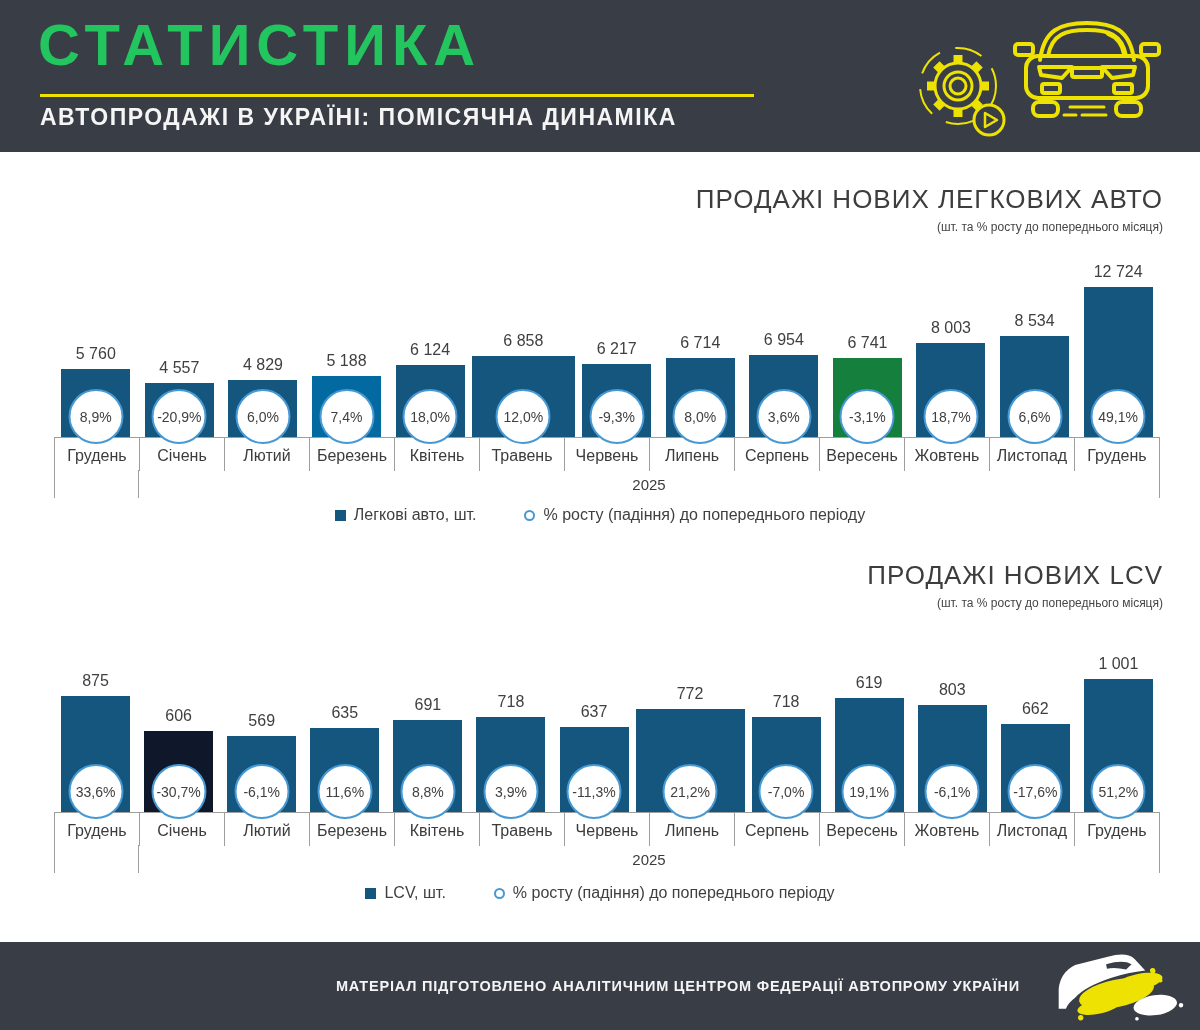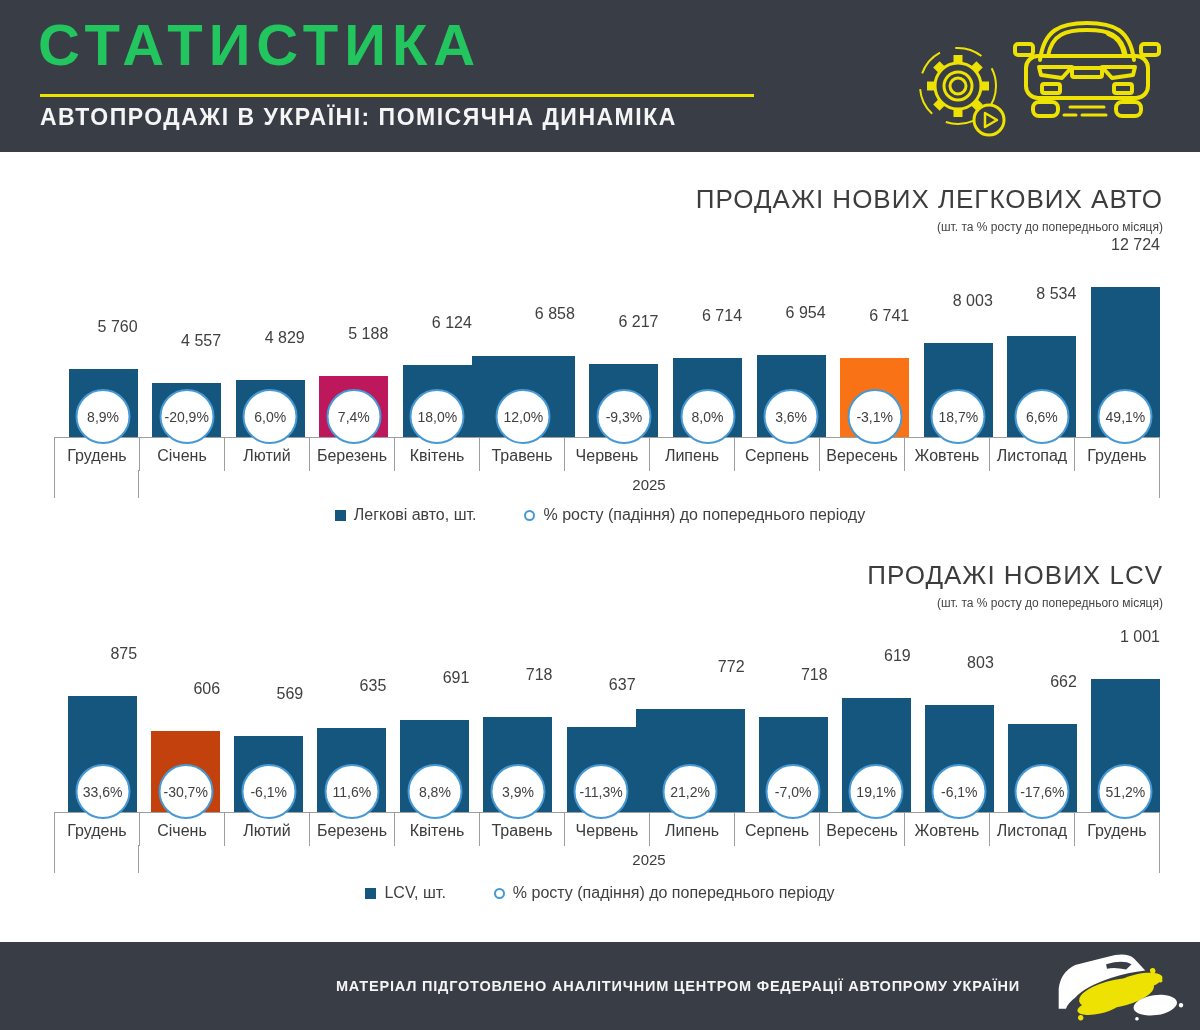--- a/index.html
+++ b/index.html
@@ -27,24 +27,24 @@
   .chart-head .c-title { font-size:26px; letter-spacing:1px; }
   .chart-head .c-sub   { font-size:12px; margin-top:5px; color:#454545; }
   #c1-head { top:184px; }
   #c2-head { top:560px; }
 
   .plot { position:absolute; left:54px; width:1106px; z-index:2; }
   #c1-plot { top:253px; height:184px; }
   #c2-plot { top:650px; height:162px; }
   .cols { position:absolute; left:0; bottom:0; width:100%; height:100%;
           display:flex; align-items:flex-end; }
-  .col { flex:1 1 0; display:flex; flex-direction:column; align-items:flex-end;
+  .col { flex:1 1 0; display:flex; flex-direction:column; align-items:center;
          justify-content:flex-end; position:relative; }
   .val { font-size:16px; color:#404040; margin-bottom:6px; white-space:nowrap; }
-  .bar { width:69px; background:#15567e; position:relative;margin-top:27px; }
+  .bar { width:69px; background:#15567e; position:relative; }
   .pct {
     position:absolute; left:50%; bottom:-7px; transform:translateX(-50%);
     width:55px; height:55px; border-radius:50%;
     background:#ffffff; border:2px solid #4699d4; box-sizing:border-box;
     display:flex; align-items:center; justify-content:center;
     font-size:14px; color:#404040; white-space:nowrap;
   }
 
   .month-row { position:absolute; left:54px; width:1106px; height:33px;
                border-top:1px solid #9e9e9e; display:flex; z-index:1; }
@@ -148,21 +148,21 @@
           </div>
         </div>
         <div class="col">
           <div class="val">4 829</div>
           <div class="bar" style="height: 57px; background: rgb(21, 86, 126);">
             <div class="pct" style="border-color: rgb(70, 153, 212);">6,0%</div>
           </div>
         </div>
         <div class="col">
           <div class="val">5 188</div>
-          <div class="bar" style="height: 61px; background: #be185d;">
+          <div class="bar" style="height: 61px; background: #0369a1;">
             <div class="pct" style="border-color: rgb(70, 153, 212);">7,4%</div>
           </div>
         </div>
         <div class="col">
           <div class="val">6 124</div>
           <div class="bar" style="height: 72px; background: rgb(21, 86, 126);">
             <div class="pct" style="border-color: rgb(70, 153, 212);">18,0%</div>
           </div>
         </div>
         <div class="col">
@@ -184,21 +184,21 @@
           </div>
         </div>
         <div class="col">
           <div class="val">6 954</div>
           <div class="bar" style="height: 82px; background: rgb(21, 86, 126);">
             <div class="pct" style="border-color: rgb(70, 153, 212);">3,6%</div>
           </div>
         </div>
         <div class="col">
           <div class="val">6 741</div>
-          <div class="bar" style="height: 79px; background: #f97316;">
+          <div class="bar" style="height: 79px; background: #15803d;">
             <div class="pct" style="border-color: rgb(70, 153, 212);">-3,1%</div>
           </div>
         </div>
         <div class="col">
           <div class="val">8 003</div>
           <div class="bar" style="height: 94px; background: rgb(21, 86, 126);">
             <div class="pct" style="border-color: rgb(70, 153, 212);">18,7%</div>
           </div>
         </div>
         <div class="col">
@@ -252,21 +252,21 @@
   <div class="plot" id="c2-plot">
     <div class="cols">
         <div class="col">
           <div class="val">875</div>
           <div class="bar" style="height: 116px; background: rgb(21, 86, 126);">
             <div class="pct" style="border-color: rgb(70, 153, 212);">33,6%</div>
           </div>
         </div>
         <div class="col">
           <div class="val">606</div>
-          <div class="bar" style="height: 81px; background: #c2410c;">
+          <div class="bar" style="height: 81px; background: #0f172a;">
             <div class="pct" style="border-color: rgb(70, 153, 212);">-30,7%</div>
           </div>
         </div>
         <div class="col">
           <div class="val">569</div>
           <div class="bar" style="height: 76px; background: rgb(21, 86, 126);">
             <div class="pct" style="border-color: rgb(70, 153, 212);">-6,1%</div>
           </div>
         </div>
         <div class="col">

